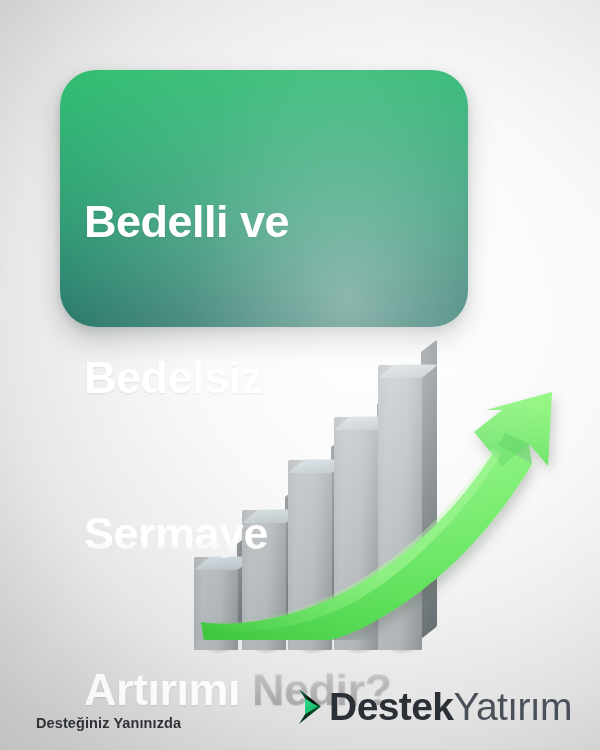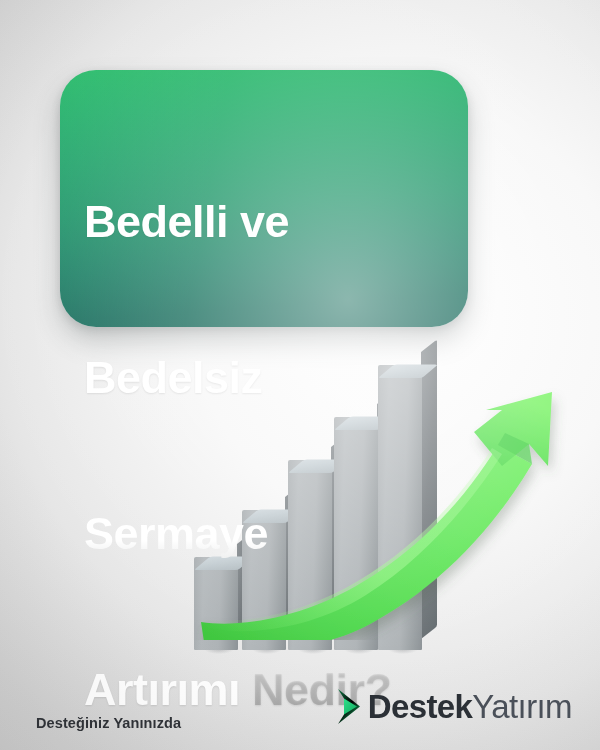--- a/index.html
+++ b/index.html
@@ -170,21 +170,21 @@
   #logo {
     position: absolute;
     right: 28px;
     top: 687px;
     height: 40px;
     display: flex;
     align-items: center;
   }
   #logo-mark { margin-right: 3px; display: block; }
   #logo-wordmark {
-    font-size: 33px;
+    font-size: 39px;
     line-height: 30px;
     letter-spacing: -0.6px;
     white-space: nowrap;
   }
   #logo-wordmark .bold { font-weight: bold; color: #2b3036; }
   #logo-wordmark .light { font-weight: normal; color: #4a5059; }
 </style>
 </head>
 <body>
 

